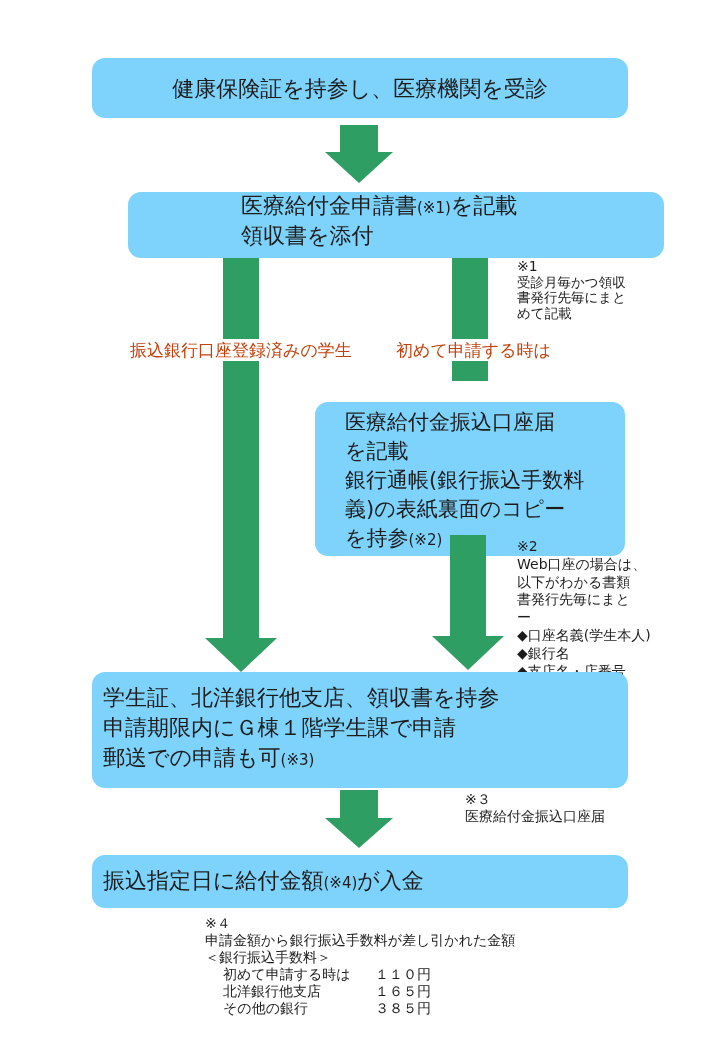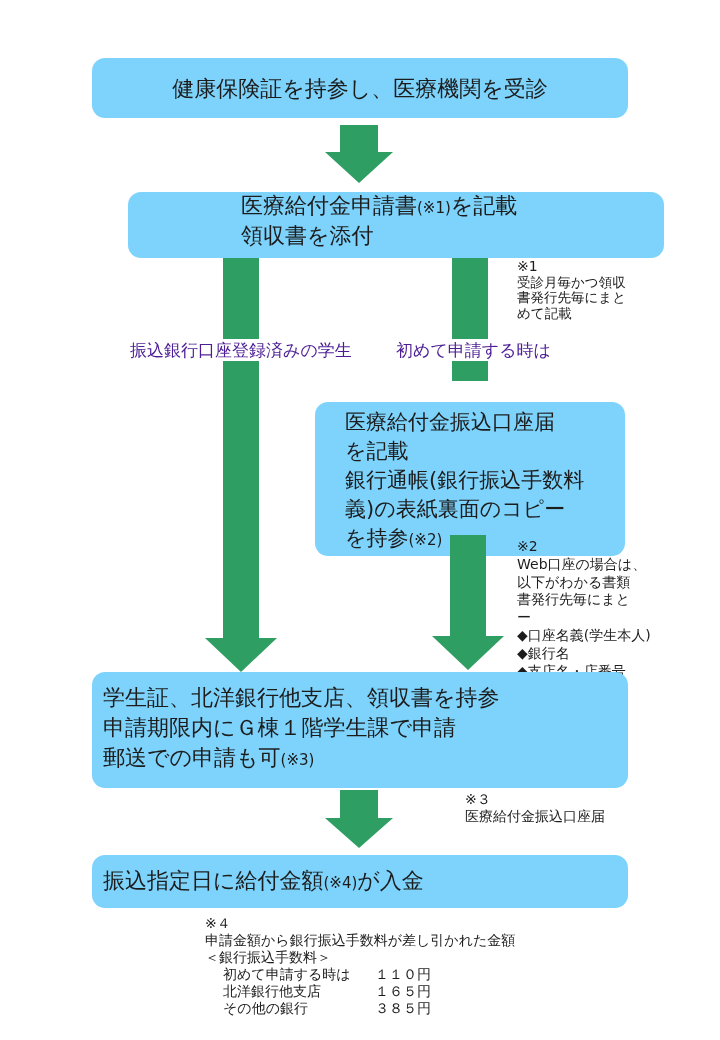--- a/index.html
+++ b/index.html
@@ -37,21 +37,21 @@
   .arrow-right-lower{left:432px;top:535px;width:72px;height:135px;}
   .arrow-right-lower .shaft{width:36px;}
   .arrow-right-lower .head{border-width:34px 36px 0 36px;}
 
   .arrow-4{left:325px;top:790px;width:68px;height:58px;}
   .arrow-4 .shaft{width:38px;}
   .arrow-4 .head{border-width:30px 34px 0 34px;}
 
   .branch-label{
     position:absolute;z-index:2;background:#ffffff;font-size:17px;line-height:22px;
-    padding:0 2px;white-space:nowrap;color:#4c1d95;
+    padding:0 2px;white-space:nowrap;color:#c2410c;
   }
   .label-left{left:128px;top:339px;}
   .label-right{left:394px;top:339px;}
 
   .note{position:absolute;font-size:13.5px;line-height:15.5px;color:#1c1c1c;white-space:nowrap;}
   .note .note-title{font-size:14px;}
   .note-1{left:517px;top:259px;}
   .note-2{left:517px;top:538px;line-height:17.8px;font-size:14px;}
   .note-3{left:465px;top:791px;font-size:14px;line-height:17px;}
   .note-4{left:205px;top:915px;font-size:14px;line-height:17px;}

